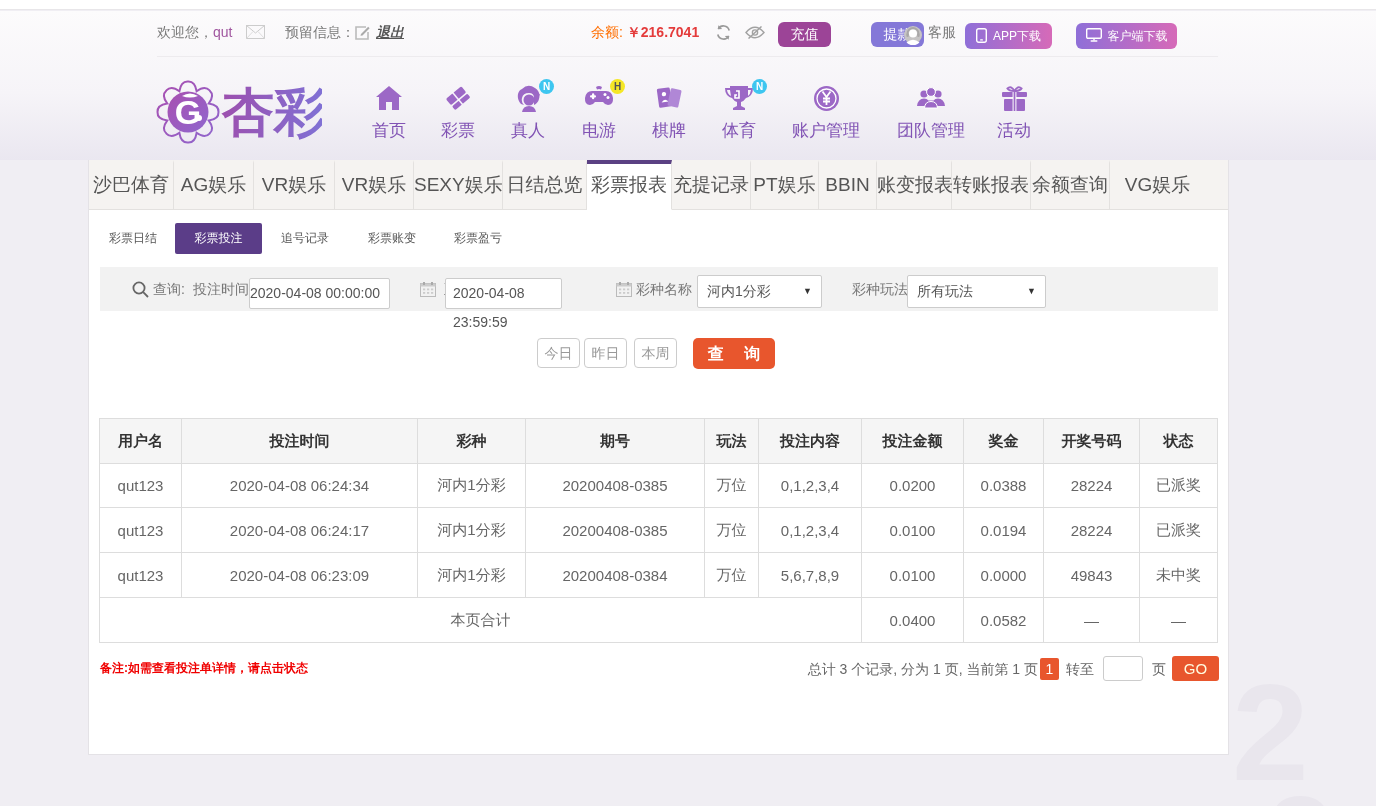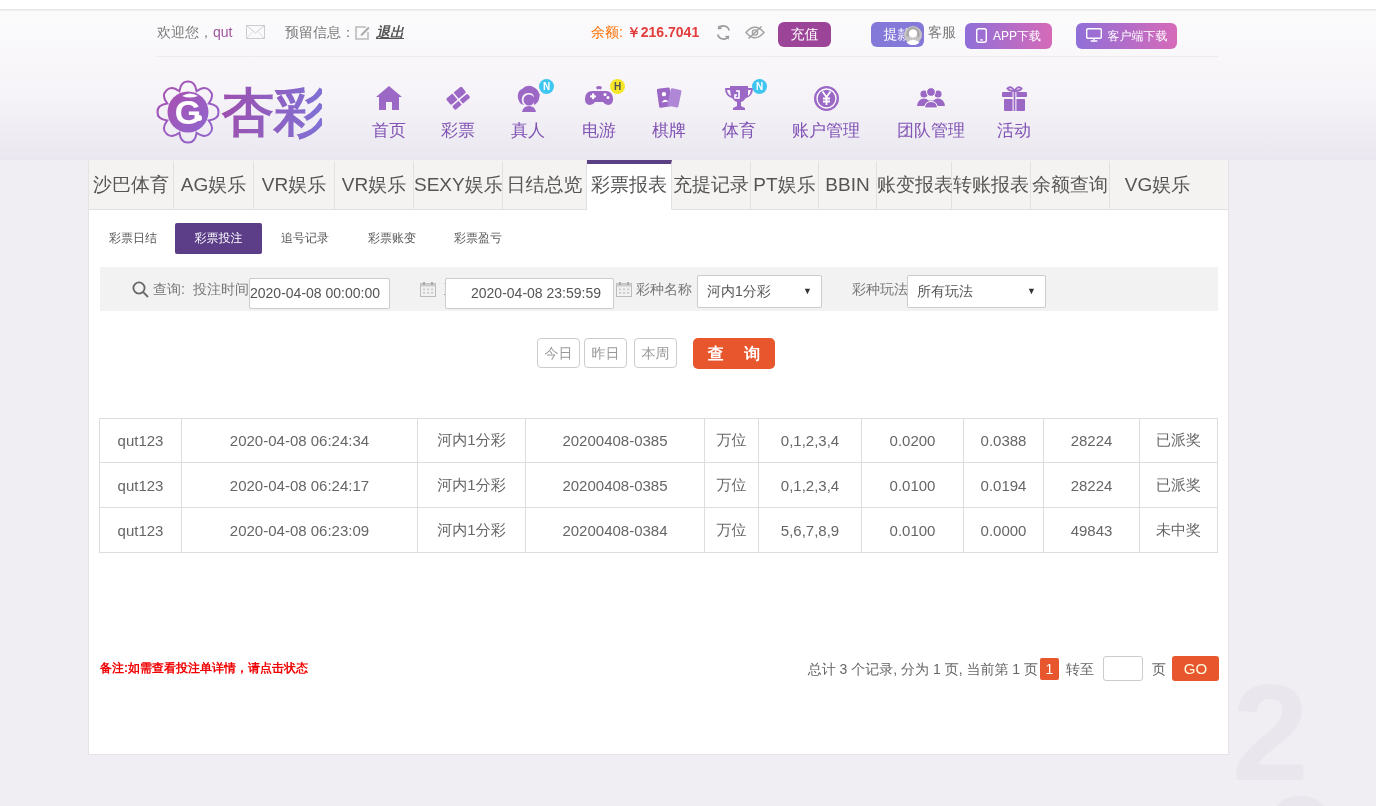--- a/index.html
+++ b/index.html
@@ -229,21 +229,21 @@
           <g fill="#ccc">
             <rect x="3" y="6.5" width="2.2" height="1.8"></rect>
             <rect x="7" y="6.5" width="2.2" height="1.8"></rect>
             <rect x="11" y="6.5" width="2.2" height="1.8"></rect>
             <rect x="3" y="10" width="2.2" height="1.8"></rect>
             <rect x="7" y="10" width="2.2" height="1.8"></rect>
             <rect x="11" y="10" width="2.2" height="1.8"></rect>
           </g>
         </svg></span>
     <span class="sb" style="left:324px;">至</span>
-    <span class="inp" style="left:345px;width:169px;padding-left:25px;">2020-04-08 23:59:59</span>
+    <span class="inp" style="left:345px;width:117px;padding-left:7px;">2020-04-08 23:59:59</span>
     <span class="sb cal" style="left:496px;top:15px;height:15px;line-height:15px;"><svg width="16" height="15" viewBox="0 0 16 15">
           <rect x="0.5" y="1.5" width="15" height="13" fill="none" stroke="#bbb"></rect>
           <rect x="0.5" y="1.5" width="15" height="3" fill="#ccc"></rect>
           <rect x="3" y="0" width="2" height="3" fill="#aaa"></rect>
           <rect x="11" y="0" width="2" height="3" fill="#aaa"></rect>
           <g fill="#ccc">
             <rect x="3" y="6.5" width="2.2" height="1.8"></rect>
             <rect x="7" y="6.5" width="2.2" height="1.8"></rect>
             <rect x="11" y="6.5" width="2.2" height="1.8"></rect>
             <rect x="3" y="10" width="2.2" height="1.8"></rect>
@@ -269,20 +269,32 @@
         <col style="width:108px">
         <col style="width:179px">
         <col style="width:54px">
         <col style="width:103px">
         <col style="width:102px">
         <col style="width:80px">
         <col style="width:96px">
         <col style="width:78px">
     </colgroup>
     <tbody>
+        <tr style="height:45px;">
+          <th>用户名</th>
+          <th>投注时间</th>
+          <th>彩种</th>
+          <th>期号</th>
+          <th>玩法</th>
+          <th>投注内容</th>
+          <th>投注金额</th>
+          <th>奖金</th>
+          <th>开奖号码</th>
+          <th>状态</th>
+        </tr>
     <tr style="height:44px;">
           <td>qut123</td>
           <td>2020-04-08 06:24:34</td>
           <td>河内1分彩</td>
           <td>20200408-0385</td>
           <td>万位</td>
           <td>0,1,2,3,4</td>
           <td>0.0200</td>
           <td>0.0388</td>
           <td>28224</td>
@@ -305,20 +317,27 @@
           <td>2020-04-08 06:23:09</td>
           <td>河内1分彩</td>
           <td>20200408-0384</td>
           <td>万位</td>
           <td>5,6,7,8,9</td>
           <td>0.0100</td>
           <td>0.0000</td>
           <td>49843</td>
           <td class="st-lose">未中奖</td>
         </tr>
+    <tr style="height:45px;">
+          <td colspan="6">本页合计</td>
+          <td>0.0400</td>
+          <td>0.0582</td>
+          <td>—</td>
+          <td>—</td>
+        </tr>
   </tbody>
     </table>
   <div class="note">备注:如需查看投注单详情，请点击状态</div>
   <div class="pager" style="left:0;width:1139px;">
     <span style="position:absolute;right:190px;top:0;">总计 3 个记录, 分为 1 页, 当前第 1 页</span>
     <span style="position:absolute;left:951px;top:2px;background:#e8562d;color:#fff;width:19px;height:22px;line-height:22px;text-align:center;border-radius:2px;">1</span>
     <span style="position:absolute;left:977px;top:0;">转至</span>
     <span style="position:absolute;left:1014px;top:0;width:40px;height:25px;background:#fff;border:1px solid #ccc;border-radius:3px;"></span>
     <span style="position:absolute;left:1063px;top:0;">页</span>
     <span style="position:absolute;left:1083px;top:0;background:#e8562d;color:#fffbe0;width:47px;height:25px;line-height:25px;text-align:center;border-radius:3px;font-size:15px;">GO</span>

